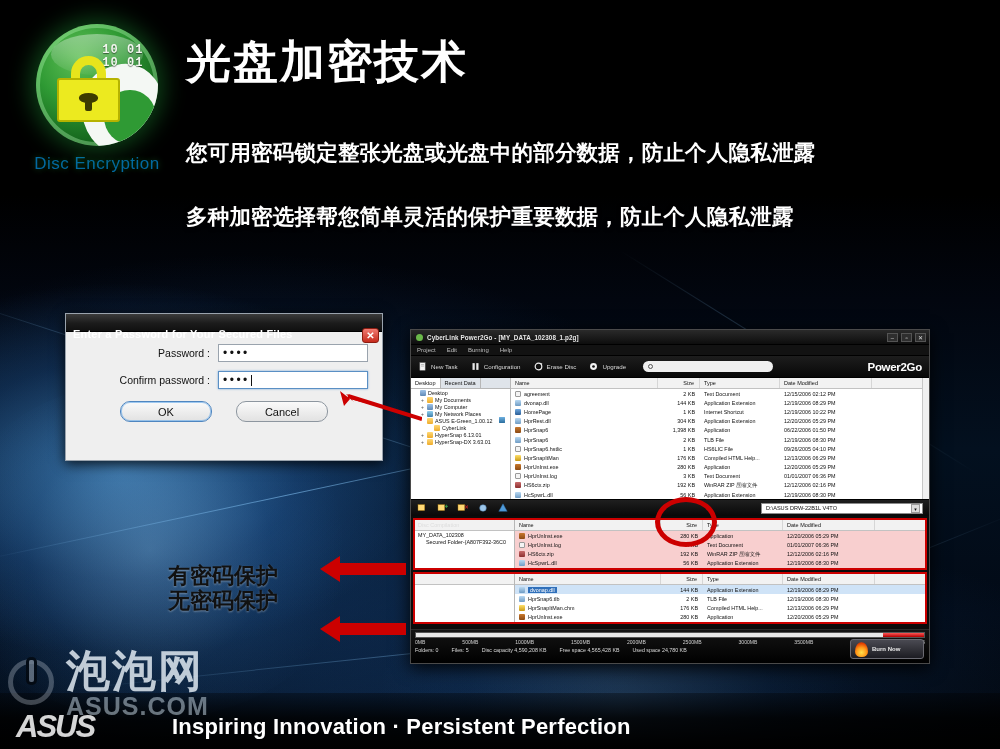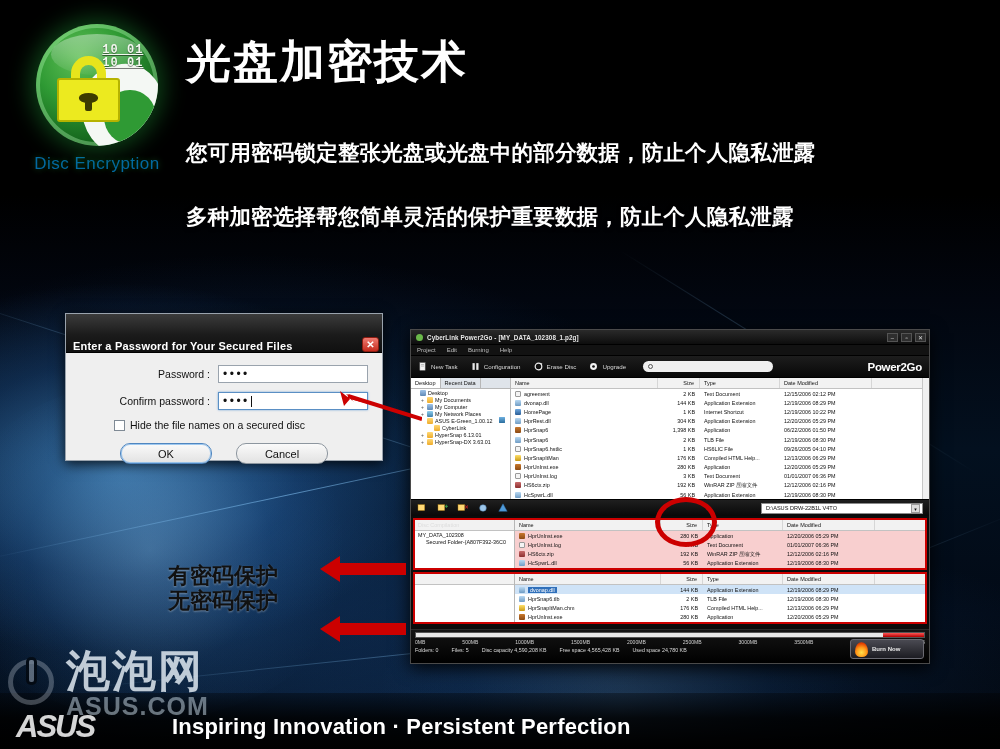--- a/index.html
+++ b/index.html
@@ -50,21 +50,20 @@
   }
   .disc-badge .greenblob {
     position:absolute; right:2%; bottom:2%; width:42%; height:44%;
     background:#2f9a34; border-radius:50%;
   }
   .disc-badge .bits {
     position:absolute; right:12%; top:16%;
     color:#f2f7ef; font-size:12px; line-height:13px; font-weight:bold;
     font-family:"Liberation Mono", monospace; letter-spacing:1px;
     text-shadow:0 1px 1px rgba(0,0,0,.5);
-    text-decoration:underline;
   }
   .lock {
     position:absolute; left:17%; top:26%; width:52%; height:54%;
   }
   .lock .shackle {
     position:absolute; left:22%; top:0; width:56%; height:42%;
     border:9px solid #e7e41c; border-bottom:none;
     border-radius:22px 22px 0 0;
   }
   .lock .body {
@@ -99,23 +98,23 @@
   #subline2 { top:202px; }
 
   
   #pw-dialog {
     position:absolute; left:65px; top:313px; width:318px; height:148px;
     background:#efefef;
     border:1px solid #9aa3ad;
     box-shadow:0 3px 12px rgba(0,0,0,.8);
   }
   #pw-titlebar {
-    height:39px;
+    height:18px;
     background:linear-gradient(180deg,#3b3b3b 0%,#1b1b1b 55%,#101010 100%);
-    display:flex; align-items:flex-end; padding:0 3px 0 7px;
+    display:flex; align-items:flex-start; padding:14px 3px 0 7px;
     border-bottom:1px solid #000;
   }
   #pw-title { color:#fff; font-size:11px; font-weight:bold; flex:1; letter-spacing:.2px;}
   .pw-close {
     width:17px; height:15px; border-radius:3px;
     background:linear-gradient(180deg,#f07b72,#c62b1d);
     border:1px solid #8d1d12;
     color:#fff; font-size:10px; line-height:13px; text-align:center; font-weight:bold;
     cursor:pointer;
   }
@@ -369,24 +368,20 @@
       <div class="pw-input">
         <span class="dots">••••</span>
       </div>
     </div>
     <div class="pw-row">
       <div class="pw-label">Confirm password :</div>
       <div class="pw-input focused">
         <span class="dots">••••</span>
           <span class="caret"></span>
       </div>
-    </div>
-    <div class="pw-check-row">
-      <div class="pw-check"></div>
-      <div class="pw-check-label">Hide the file names on a secured disc</div>
     </div>
     <div class="pw-buttons">
       <div class="pw-btn primary">OK</div>
       <div class="pw-btn">Cancel</div>
     </div>
   </div>
 </div>
 
 <div id="p2g">
 

